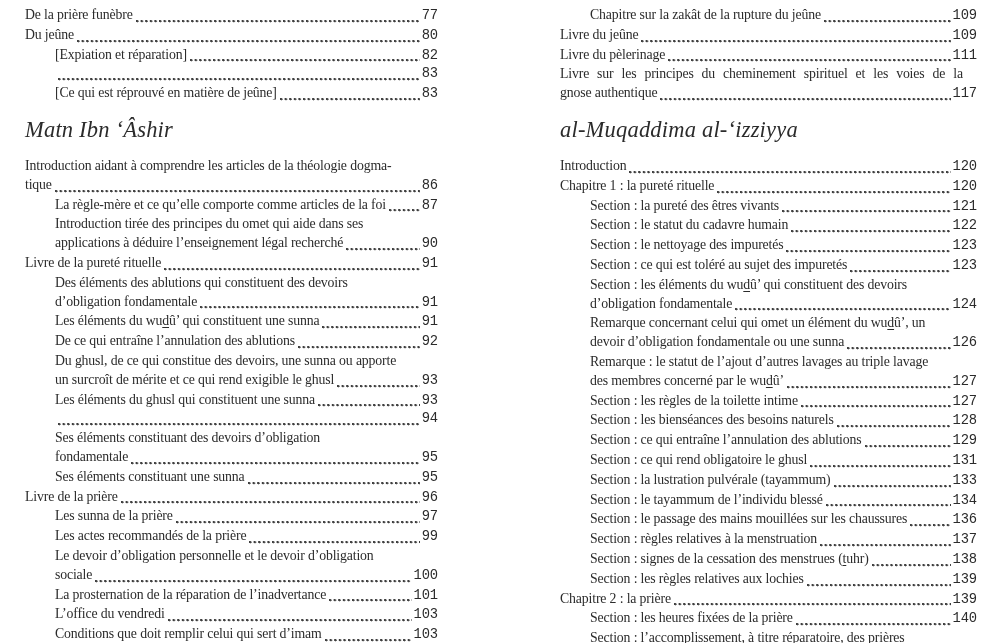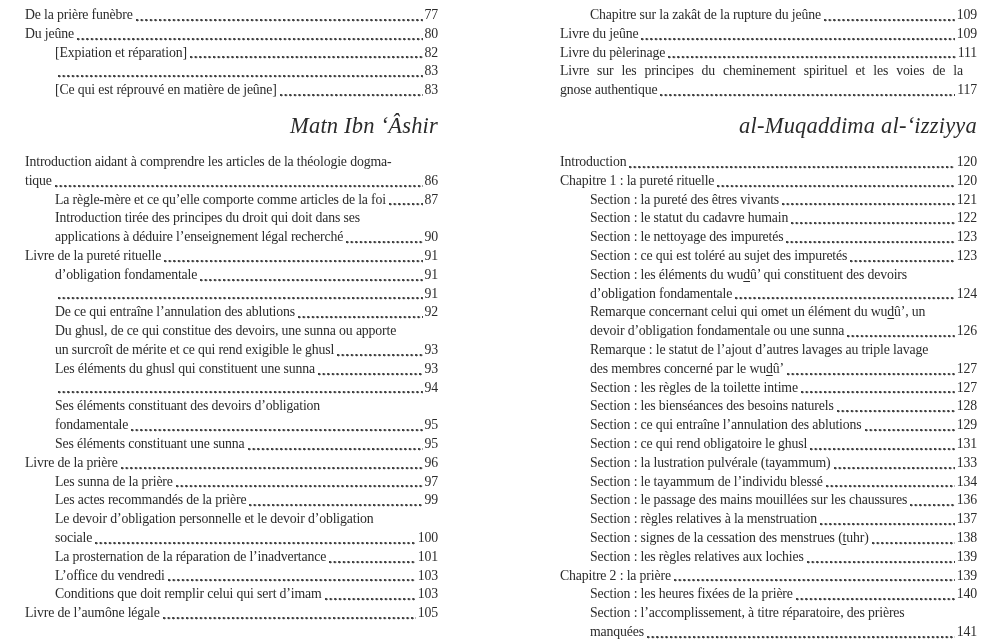--- a/index.html
+++ b/index.html
@@ -10,21 +10,21 @@
     font-family: "Liberation Serif", "DejaVu Serif", serif;
     overflow: hidden;
     position: relative;
   }
   .spread { position: absolute; inset: 0; }
   .column { position: absolute; top: 6px; }
   .col-left  { left: 25px;  width: 413px; }
   .col-right { left: 560px; width: 417px; }
 
   .part-heading {
-    text-align: right;
+    text-align: left;
     font-style: italic;
     font-size: 22.5px;
     line-height: 28px;
     margin: 12px 0 13px 0;
     letter-spacing: 0.2px;
   }
 
   .toc-entry { margin: 0; }
   .eline {
     font-size: 13.8px;
@@ -39,21 +39,21 @@
   .leader {
     flex: 1 1 auto;
     min-width: 8px;
     align-self: flex-end;
     height: 4px;
     margin: 0 2px 3px 3px;
     background-image: radial-gradient(circle at 1.2px 2.2px, var(--dots, #3f3f3f) 1.05px, transparent 1.45px);
     background-size: 4.6px 4px;
     background-repeat: repeat-x;
   }
-  .page-num { flex: 0 0 auto; }
+  .page-num { flex: 0 0 auto; font-family: Liberation Mono, monospace; }
   .it { }
   .ul { text-decoration: underline; text-decoration-thickness: 1px; text-underline-offset: 2px; }
 </style>
 </head>
 <body style="--bg: #ffffff; --fg: #2b2b2b; --dots: #3f3f3f;">
 
 <div class="spread">
   <section class="column col-left">
       <div class="toc-entry">
         <div class="eline last">
@@ -99,43 +99,45 @@
         </div>
       </div>
       <div class="toc-entry">
         <div class="eline ind last">
           <span class="txt"><span class="">La règle-mère et ce qu’elle comporte comme articles de la foi</span></span>
           <span class="leader"></span>
           <span class="page-num">87</span>
         </div>
       </div>
       <div class="toc-entry">
-        <div class="eline ind"><span class="">Introduction tirée des principes du droit qui doit dans ses</span></div>
+        <div class="eline ind"><span class="">Introduction tirée des principes du omet qui aide dans ses</span></div>
         <div class="eline ind last">
           <span class="txt"><span class="">applications à déduire l’enseignement légal recherché</span></span>
           <span class="leader"></span>
           <span class="page-num">90</span>
         </div>
       </div>
       <div class="toc-entry">
         <div class="eline last">
           <span class="txt"><span class="">Livre de la pureté rituelle </span></span>
           <span class="leader"></span>
           <span class="page-num">91</span>
         </div>
       </div>
       <div class="toc-entry">
+        <div class="eline ind"><span class="">Des éléments des ablutions qui constituent des devoirs</span></div>
         <div class="eline ind last">
           <span class="txt"><span class="">d’obligation fondamentale</span></span>
           <span class="leader"></span>
           <span class="page-num">91</span>
         </div>
       </div>
       <div class="toc-entry">
         <div class="eline ind last">
+          <span class="txt"><span class="">Les éléments du </span><span class="it ">wu</span><span class="it ul">d</span><span class="it ">û’</span><span class=""> qui constituent une </span><span class="it ">sunna</span></span>
           <span class="leader"></span>
           <span class="page-num">91</span>
         </div>
       </div>
       <div class="toc-entry">
         <div class="eline ind last">
           <span class="txt"><span class="">De ce qui entraîne l’annulation des ablutions </span></span>
           <span class="leader"></span>
           <span class="page-num">92</span>
         </div>

